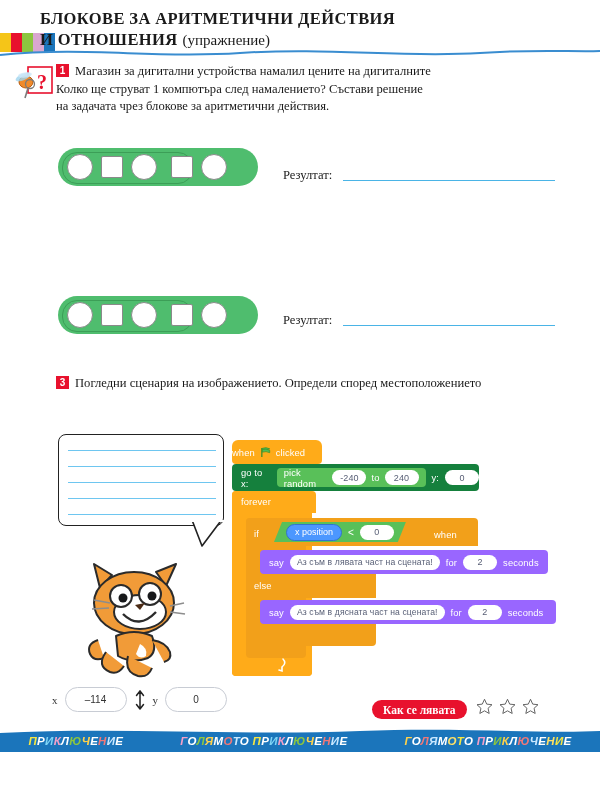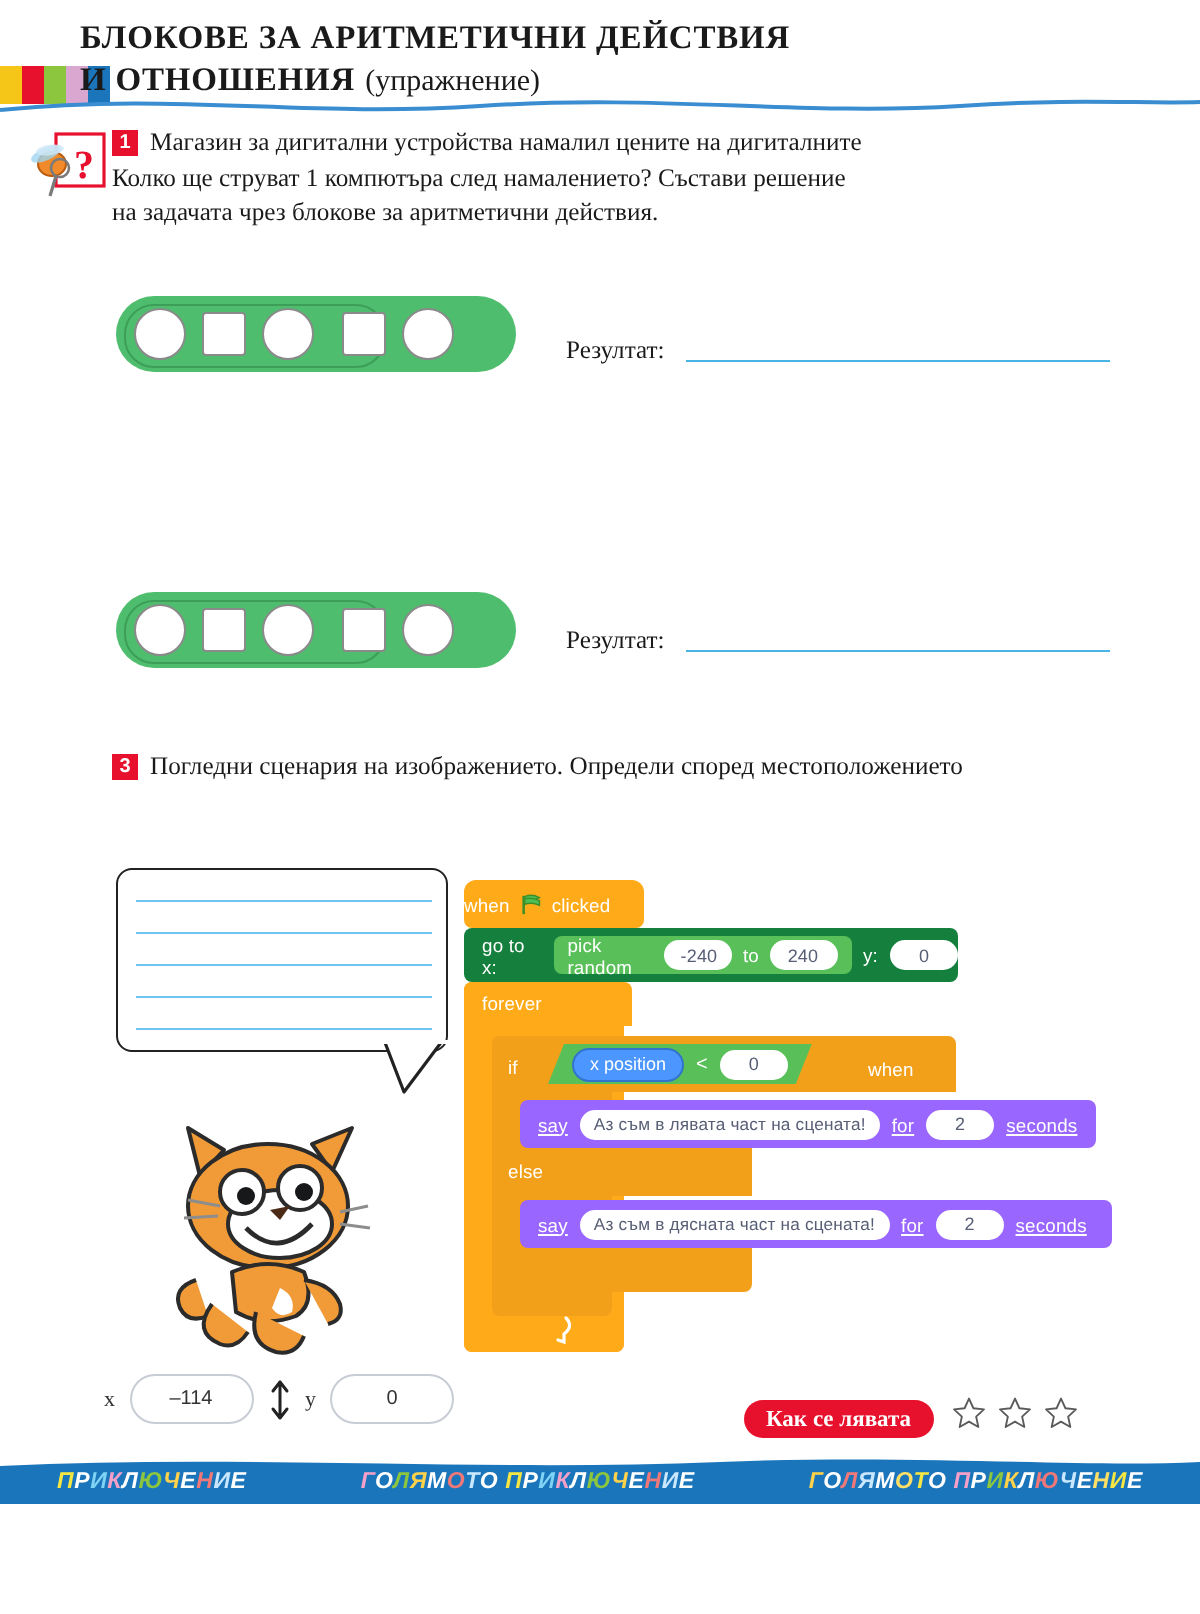--- a/index.html
+++ b/index.html
@@ -67,21 +67,21 @@
 
   .cat{position:absolute;left:78px;top:548px;width:122px;height:130px;}
 
   
   .scratch{position:absolute;left:232px;top:432px;width:340px;height:244px;
            font-family:"Liberation Sans",sans-serif;}
   .sb{position:absolute;box-sizing:border-box;display:flex;align-items:center;
       color:#fff;font-size:9.4px;letter-spacing:.1px;}
   .hat{background:#FFAB19;border-radius:6px 6px 4px 4px;}
   .motion{background:#15803d;border-radius:4px;}
-  .looks{background:#9966FF;border-radius:4px;text-decoration:underline;}
+  .looks{background:#9966FF;border-radius:4px;}
   .oval{background:#fff;color:#575E75;border-radius:9px;display:inline-flex;
         align-items:center;justify-content:center;font-size:9px;height:15px;min-width:22px;padding:0 6px;}
   .oval-blue{background:#4C97FF;color:#fff;border:1px solid #3373CC;border-radius:9px;
         display:inline-flex;align-items:center;justify-content:center;font-size:9px;height:15px;padding:0 8px;}
   .op-green{background:#59C059;border-radius:4px;display:inline-flex;align-items:center;
         gap:5px;padding:2px 7px;height:19px;box-sizing:border-box;}
   .hex-green{background:#59C059;display:inline-flex;align-items:center;gap:6px;
         padding:2px 12px;height:20px;box-sizing:border-box;
         clip-path:polygon(8px 0,100% 0,calc(100% - 8px) 100%,0 100%);}
   .txtoval{background:#fff;color:#575E75;border-radius:9px;display:inline-flex;

